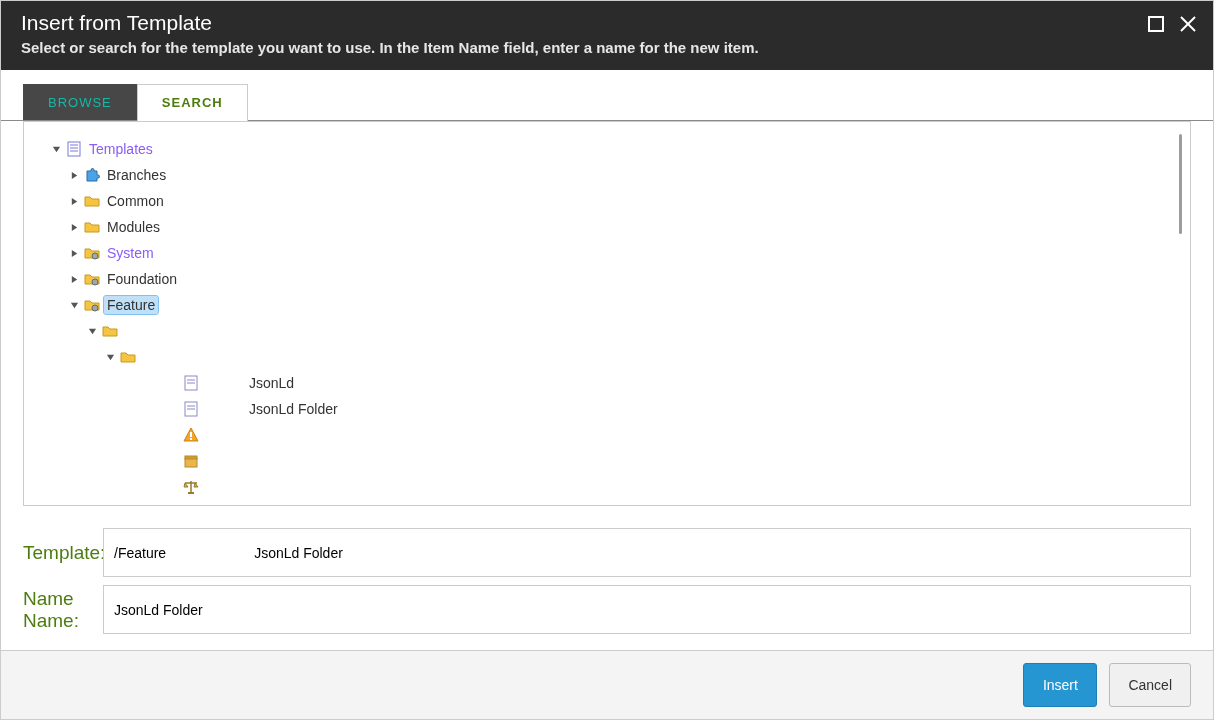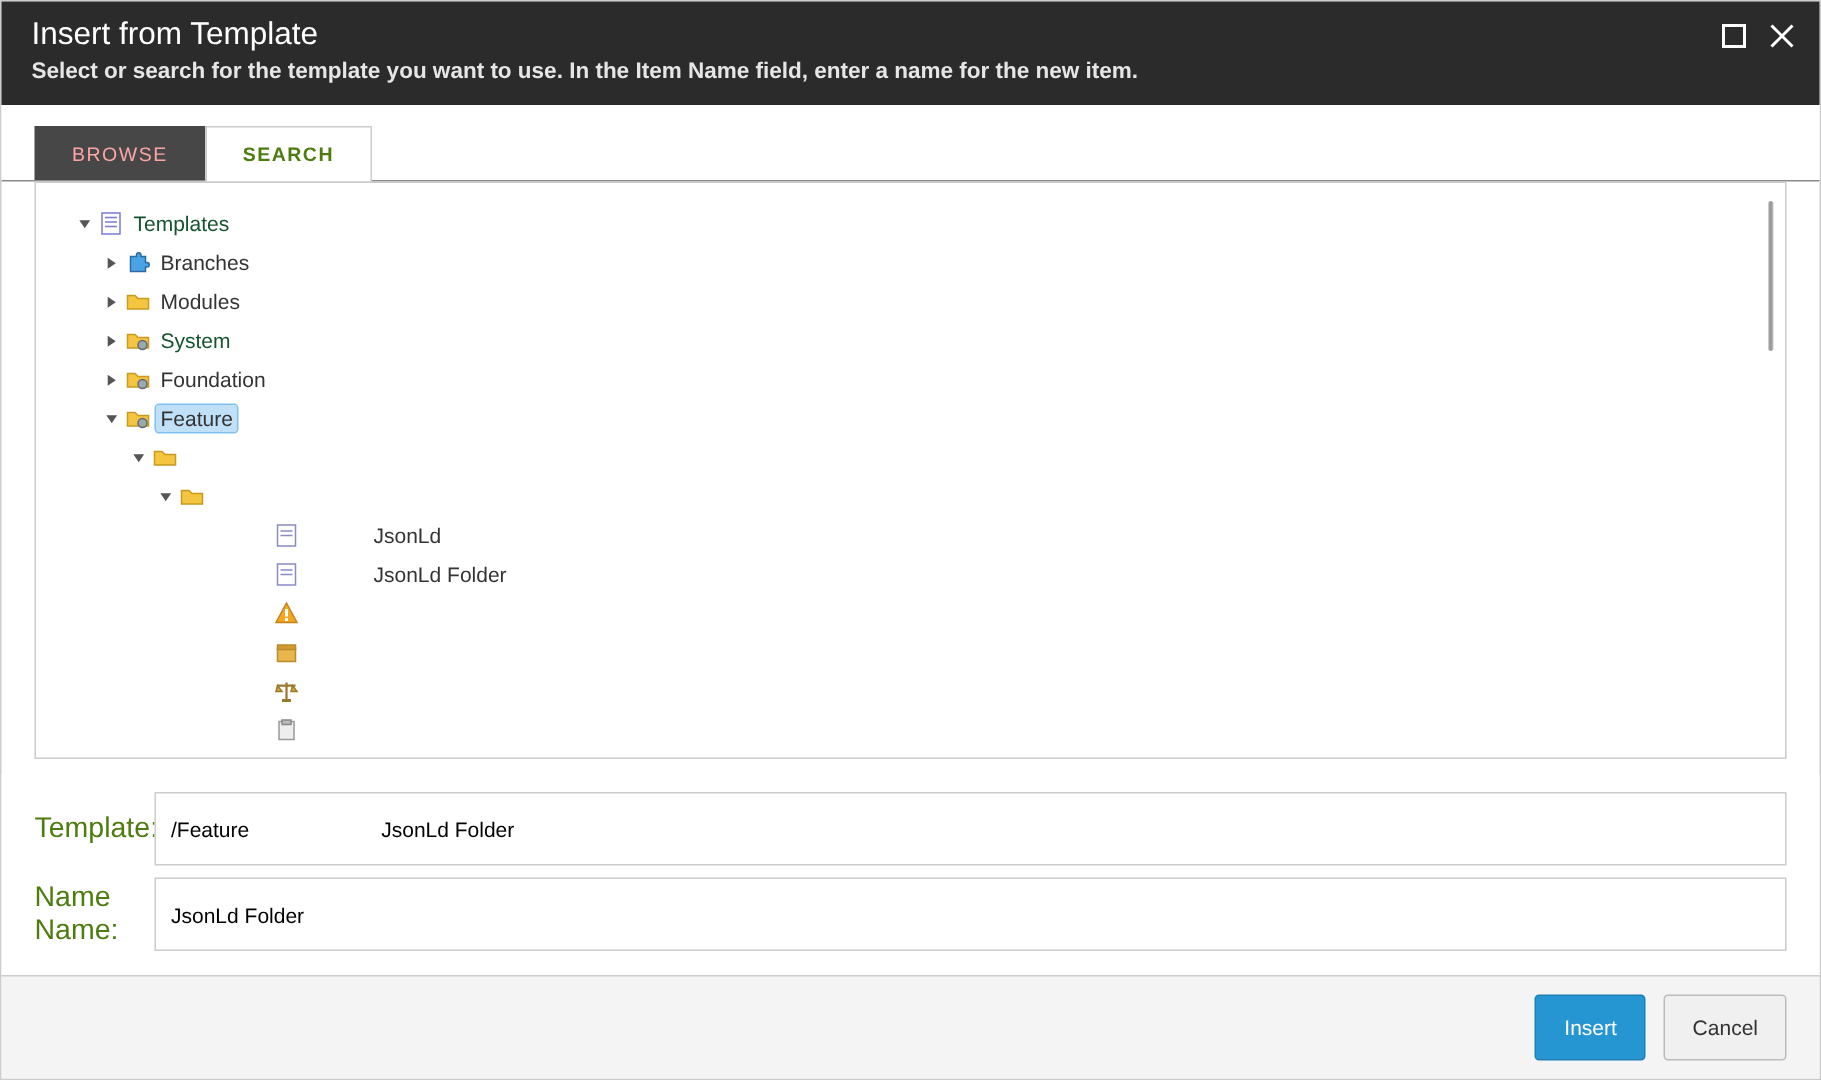--- a/index.html
+++ b/index.html
@@ -15,21 +15,21 @@
     display:flex; flex-direction:column; position:relative;
   }
   .dlg-title { font-size: 21px; font-weight: 400; }
   .dlg-sub { font-size: 15px; color:#e6e6e6; margin-top:4px;font-weight:bold; }
   .dlg-ctrls { position:absolute; top:14px; right:16px; display:flex; gap:14px; }
   .dlg-ctrls svg { width:18px; height:18px; fill:none; stroke:#fff; stroke-width:2; cursor:pointer; }
 
   
   .tabs { display:flex; border-bottom:1px solid #8a8a8a; padding: 14px 22px 0 22px; background:#fff;}
   .tab { padding: 10px 24px; font-size:13px; letter-spacing:1px; cursor:pointer; border:1px solid transparent; border-bottom:none; }
-  .tab.active { background:#474747; color:#fca5a5; }
+  .tab.active { background:#474747; color:#14b8a6; }
   .tab.inactive { background:#fff; color:#4d7c0f; border:1px solid #ccc; border-bottom:1px solid #fff; margin-bottom:-1px;font-weight:bold;}
   .tab.inactive { border-bottom:none; }
 
   
   .tree-wrap {
     flex:1 1 auto;
     margin: 0 22px 10px 22px;
     border:1px solid #ccc;
     overflow:hidden;
     position:relative;
@@ -39,21 +39,21 @@
     font-size: 14px;
     color:#333;
     height:100%;
     overflow-y:auto;
   }
   .node { display:flex; align-items:center; height:26px; gap:4px; cursor:pointer; }
   .node .tw { width:12px; display:inline-flex; justify-content:center; }
   .tw svg { width:9px; height:9px; }
   .node .ic { width:16px; height:16px; display:inline-flex; align-items:center; justify-content:center; }
   .node .lbl { padding:1px 3px; border-radius:2px; }
-  .green { color:#14532d; }
+  .green { color:#8b5cf6; }
   .sel { background:#bfe0f7; outline:1px solid #7fc1ef; }
   .ind-1{padding-left:0px;} .ind-2{padding-left:18px;} .ind-3{padding-left:36px;}
   .ind-4{padding-left:54px;} .ind-5{padding-left:74px;gap:47px;}
 
   
   .scroll-hint{position:absolute; top:12px; right:8px; width:3px; height:100px; background:#9c9c9c; border-radius:2px;}
 
   
   .fields { padding: 4px 22px 8px 22px; background:#fff; }
   .row { display:flex; align-items:center; margin: 8px 0; }
@@ -132,20 +132,33 @@
             </svg>
           </span>
         <span class="ic">
           <svg viewBox="0 0 16 16">
               <path d="M3 4h4v-1a1.5 1.5 0 013 0v1h3v4h1a1.5 1.5 0 010 3h-1v3H3z" fill="#4aa3e6" stroke="#2d6aa0"></path>
             </svg>
         </span>
         <span class="lbl">Branches</span>
       </div>
 
+      <div class="node ind-2">
+        <span class="tw">
+            <svg viewBox="0 0 10 10">
+              <polygon points="2,1 8,5 2,9" fill="#555"></polygon>
+            </svg>
+          </span>
+        <span class="ic">
+          <svg viewBox="0 0 16 16">
+              <path d="M1 4h5l2 2h7v7H1z" fill="#f5c542" stroke="#c89a1e"></path>
+            </svg>
+        </span>
+        <span class="lbl">Common</span>
+      </div>
 
       <div class="node ind-2">
         <span class="tw">
             <svg viewBox="0 0 10 10">
               <polygon points="2,1 8,5 2,9" fill="#555"></polygon>
             </svg>
           </span>
         <span class="ic">
           <svg viewBox="0 0 16 16">
               <path d="M1 4h5l2 2h7v7H1z" fill="#f5c542" stroke="#c89a1e"></path>

